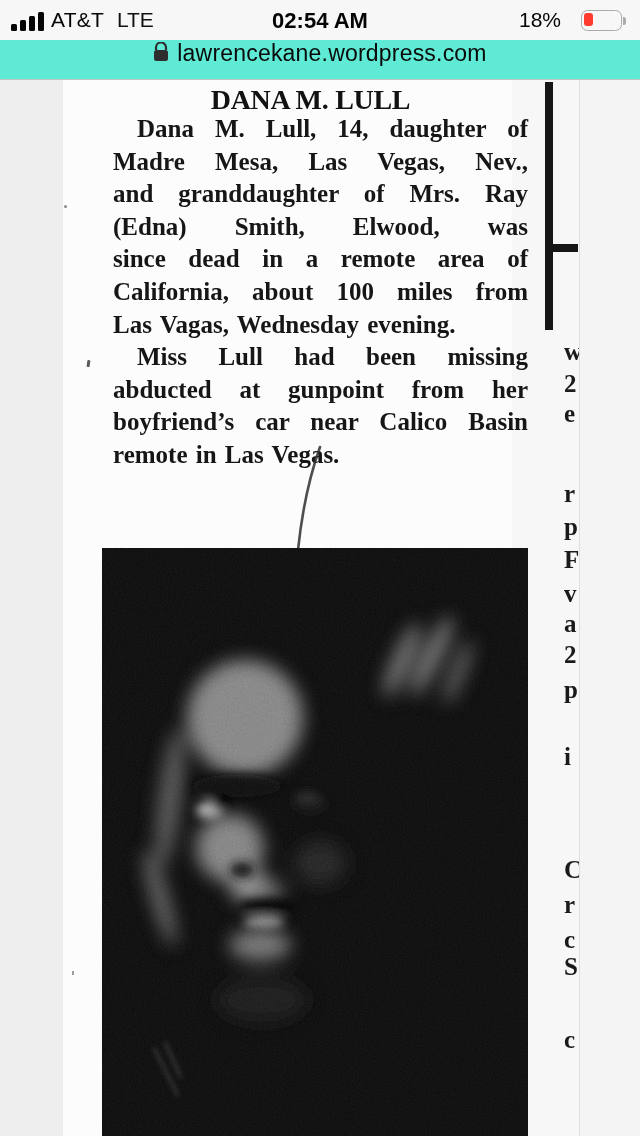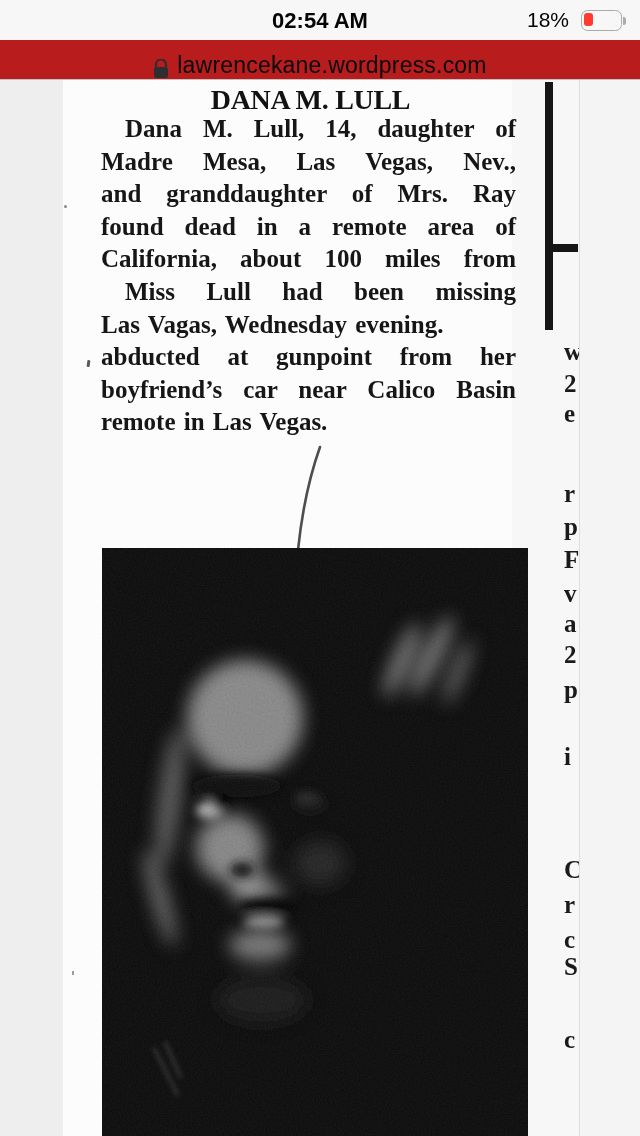--- a/index.html
+++ b/index.html
@@ -14,48 +14,48 @@
   .signal i{display:block;width:6px;background:#050505;border-radius:1.5px;margin-right:3px;}
   .signal i:nth-child(1){height:7px;}
   .signal i:nth-child(2){height:11px;}
   .signal i:nth-child(3){height:15px;}
   .signal i:nth-child(4){height:19px;margin-right:0;}
   .carrier{font-size:21px;color:#050505;margin-left:7px;letter-spacing:.2px;}
   .network{font-size:21px;color:#111;margin-left:13px;}
   .sb-time{position:absolute;left:0;top:8px;width:640px;text-align:center;
            font-size:22px;font-weight:700;color:#050505;}
   .sb-right{position:absolute;right:18px;top:0;height:40px;display:flex;align-items:center;}
-  .batt-pct{font-size:21px;color:#050505;margin-right:12px;}
+  .batt-pct{font-size:21px;color:#050505;margin-right:20px;}
   .battery{position:relative;width:41px;height:21px;border:1.5px solid #ababab;
            border-radius:6.5px;box-sizing:border-box;}
   .battery .fill{position:absolute;left:2px;top:2px;width:9px;height:13px;
                  border-radius:3px;background:#ff3b30;}
   .battery .nub{position:absolute;right:-5px;top:6px;width:3px;height:8px;
                 background:#ababab;border-radius:0 2.5px 2.5px 0;}
 
   
-  .urlbar{position:absolute;left:0;top:40px;width:640px;height:39px;background:#b91c1c;
-          display:flex;align-items:flex-end;justify-content:center;}
+  .urlbar{position:absolute;left:0;top:40px;width:640px;height:39px;background:#5eead4;
+          display:flex;align-items:flex-start;justify-content:center;}
   .lock{margin-right:8px;margin-top:2px;}
   .url-text{font-size:23px;color:#0a0a0a;letter-spacing:.2px;}
   .divider{position:absolute;left:0;top:79px;width:640px;height:1px;background:#c2c2c2;}
 
   
   .page{position:absolute;left:0;top:80px;width:512px;height:1056px;background:#fcfcfc;}
   .band-left{position:absolute;left:0;top:0;width:63px;height:1056px;background:#eeeeee;}
   .band-right{position:absolute;left:579px;top:0;width:61px;height:1056px;background:#f4f4f4;
               border-left:1px solid #dfdfdf;box-sizing:border-box;}
 
   .boxcorner-v{position:absolute;left:545px;top:2px;width:8px;height:248px;background:#161616;}
   .boxcorner-h{position:absolute;left:545px;top:164px;width:33px;height:8px;background:#161616;}
 
   .headline{position:absolute;left:103px;top:4px;width:415px;margin:0;text-align:center;
             font-family:"Liberation Serif",serif;font-weight:700;font-size:28px;
             letter-spacing:-.3px;color:#121212;}
-  .article-body{position:absolute;left:101px;top:33px;width:415px;
+  .article-body{position:absolute;left:113px;top:33px;width:415px;
                 font-family:"Liberation Serif",serif;font-weight:700;font-size:25px;
                 color:#161616;}
   .a-line{height:32.6px;line-height:32.6px;text-align:justify;text-align-last:justify;
           word-spacing:2px;white-space:normal;overflow:visible;}
   .a-line.no-just{text-align:left;text-align-last:left;}
   .a-line.indent{text-indent:24px;}
 
   .adjacent-column{position:absolute;left:0;top:0;width:640px;height:1056px;pointer-events:none;}
   .frag{position:absolute;left:564px;width:15px;height:34px;overflow:hidden;
         font-family:"Liberation Serif",serif;font-weight:700;font-size:25px;color:#1a1a1a;}
@@ -67,20 +67,30 @@
   .speck2{position:absolute;left:87px;top:280px;width:2.5px;height:7px;background:#5a5a5a;
           transform:rotate(8deg);border-radius:1px;}
   .speck3{position:absolute;left:72px;top:891px;width:2px;height:4px;background:#9c9c9c;}
 </style>
 </head>
 <body>
 
 <div class="screen">
 
   <div class="statusbar">
+    <div class="sb-left">
+      <span class="signal">
+          <i></i>
+          <i></i>
+          <i></i>
+          <i></i>
+        </span>
+      <span class="carrier">AT&amp;T</span>
+      <span class="network">LTE</span>
+    </div>
     <div class="sb-time">02:54 AM</div>
     <div class="sb-right">
       <span class="batt-pct">18%</span>
       <span class="battery">
         <span class="fill" style="background: rgb(255, 59, 48);"></span>
         <span class="nub"></span>
       </span>
     </div>
   </div>
 
@@ -98,24 +108,25 @@
     <div class="band-right"></div>
 
     <div class="boxcorner-v"></div>
     <div class="boxcorner-h"></div>
 
     <h1 class="headline">DANA M. LULL</h1>
     <div class="article-body">
         <div class="a-line indent">Dana M. Lull, 14, daughter of</div>
         <div class="a-line">Madre Mesa, Las Vegas, Nev.,</div>
         <div class="a-line">and granddaughter of Mrs. Ray</div>
-        <div class="a-line">found dead in a remote area of</div>
+        <div class="a-line">(Edna) Smith, Elwood, was</div>
+        <div class="a-line">since dead in a remote area of</div>
         <div class="a-line">California, about 100 miles from</div>
+        <div class="a-line no-just">Las Vagas, Wednesday evening.</div>
         <div class="a-line indent">Miss Lull had been missing</div>
-        <div class="a-line no-just">Las Vagas, Wednesday evening.</div>
         <div class="a-line">abducted at gunpoint from her</div>
         <div class="a-line">boyfriend’s car near Calico Basin</div>
         <div class="a-line no-just">remote in Las Vegas.</div>
       </div>
 
     <div class="adjacent-column">
         <span class="frag" style="top: 258px;">w</span>
         <span class="frag" style="top: 290px;">2</span>
         <span class="frag" style="top: 320px;">e</span>
         <span class="frag" style="top: 400px;">r</span>

